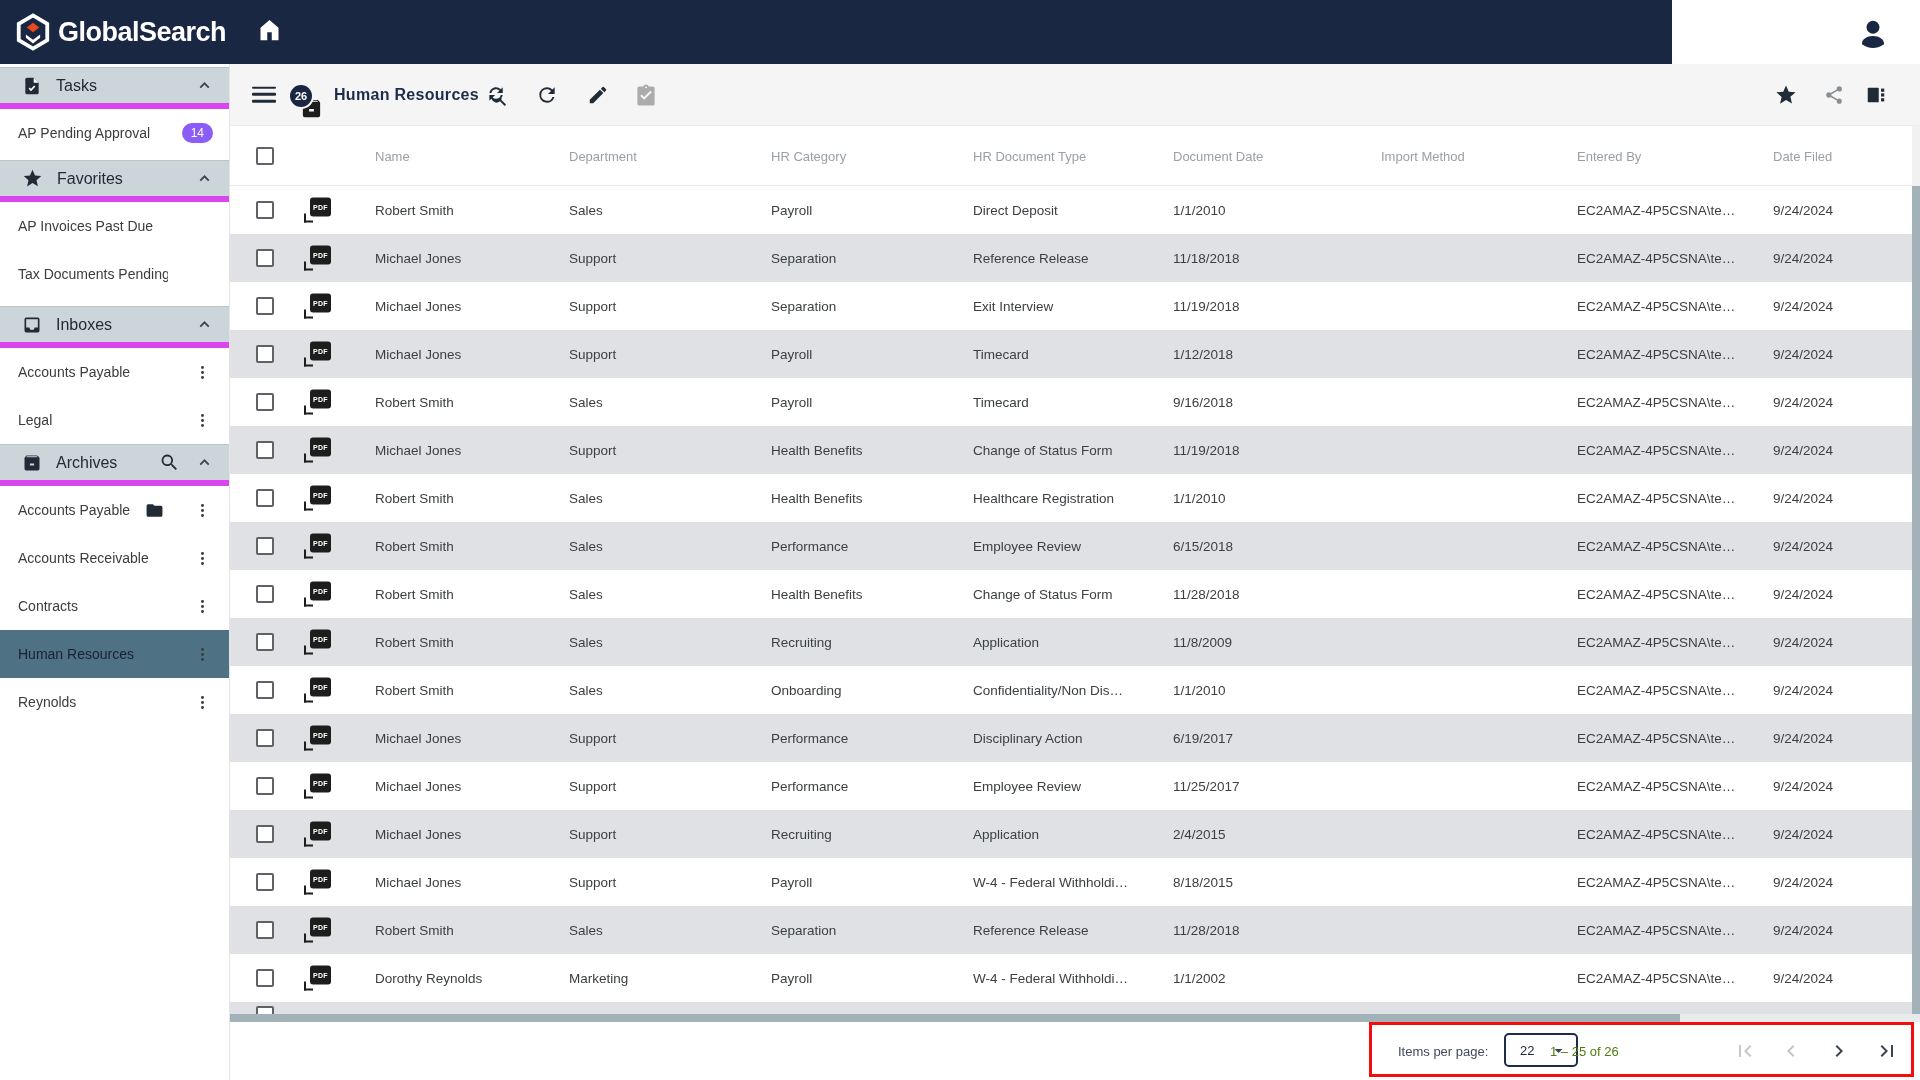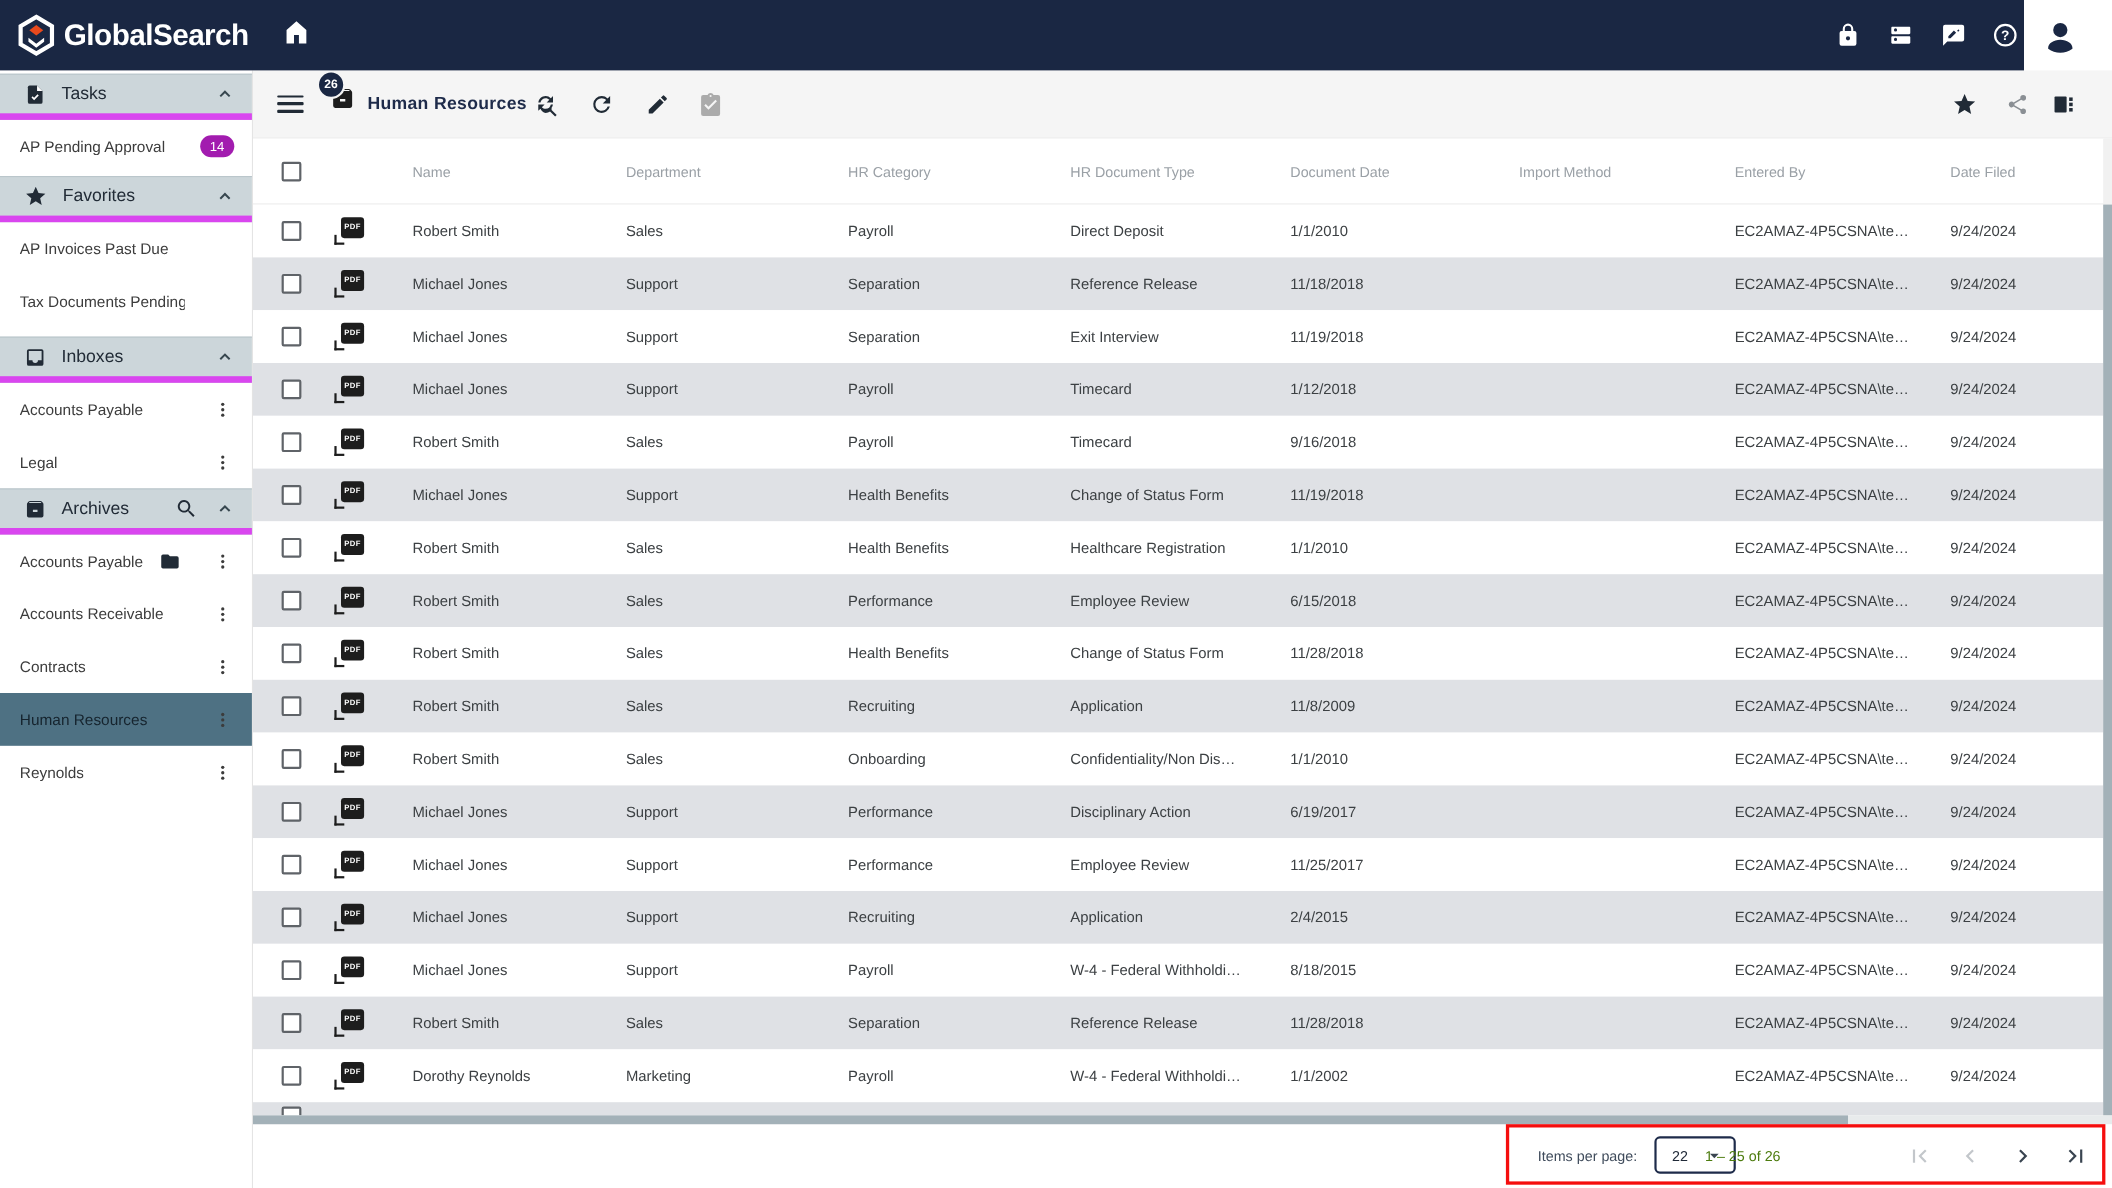--- a/index.html
+++ b/index.html
@@ -1,20 +1,20 @@
 <!DOCTYPE html>
 <html><head>
 <meta charset="utf-8">
 <style>
   * { margin:0; padding:0; box-sizing:border-box; }
   html,body { width:1920px; height:1080px; overflow:hidden; background:#fff;
     font-family:"Liberation Sans", sans-serif; }
 
   
-  .navbar { position:absolute; top:0; left:0; width:1840px; height:64px;
+  .navbar { position:absolute; top:0; left:0; width:1672px; height:64px;
     background:#1a2743; display:flex; align-items:center; z-index:30; }
   .logo { display:flex; align-items:center; margin-left:14px; }
   .logo svg { display:block; }
   .brand { color:#fff; font-size:27px; font-weight:bold; letter-spacing:-0.5px; margin-left:6px; }
   .nav-home { position:absolute; left:256px; top:50%; transform:translateY(-50%); cursor:pointer; }
   .nav-ic { position:absolute; top:50%; transform:translate(-50%,-50%); cursor:pointer; line-height:0; }
 
   
   .sidebar { position:absolute; top:64px; left:0; width:230px; bottom:0; background:#fff;
     border-right:1px solid #e4e4e4; z-index:20; }
@@ -22,35 +22,35 @@
     display:flex; align-items:center; padding:0 16px 0 22px; cursor:pointer; }
   .sec-header .sh-icon { line-height:0; margin-right:14px; }
   .sec-header .sh-label { font-size:16px; color:#212b36; flex:1; }
   .sec-header .sh-search { line-height:0; margin-right:16px; cursor:pointer; }
   .sec-header .sh-chevron { line-height:0; }
   .side-item { height:48px; display:flex; align-items:center; padding:0 14px 0 18px; cursor:pointer; }
   .side-item .si-label { font-size:14px; color:#3c3c3c; white-space:nowrap; overflow:hidden;
     text-overflow:clip; max-width:150px; }
   .side-item .si-folder { line-height:0; margin-left:14px; }
   .side-item .si-spacer { flex:1; }
-  .side-item .si-badge { background:#a21caf; color:#fff; font-size:12px; border-radius:10px;
+  .side-item .si-badge { background:#8b5cf6; color:#fff; font-size:12px; border-radius:10px;
     padding:3px 9px; margin-right:2px; }
   .side-item .si-kebab { line-height:0; padding:2px 4px; cursor:pointer; }
   .side-item.selected { background:#4e7183; }
   .side-item.selected .si-label { color:#16242e; }
   .mt3{margin-top:3px;} .mt8{margin-top:8px;}
 
   
   .main { position:absolute; top:64px; left:230px; right:0; bottom:0; background:#fff; }
 
   .toolbar { position:relative; height:62px; background:#f5f5f5; border-bottom:1px solid #ececec; }
   .tb-abs { position:absolute; top:50%; transform:translate(-50%,-50%); line-height:0; cursor:pointer; }
   .burger { width:24px; }
   .burger div { height:2.6px; background:#212b36; margin:4.2px 0; border-radius:1px; }
-  .tb-badge-group { position:absolute; left:58px; top:0; width:46px; height:50px; cursor:pointer; }
+  .tb-badge-group { position:absolute; left:58px; top:19px; width:46px; height:50px; cursor:pointer; }
   .tb-doc { position:absolute; left:12px; top:14px; line-height:0; }
   .tb-count { position:absolute; left:0; top:0; width:26px; height:26px; border-radius:50%;
     background:#1a2743; color:#fff; font-size:11px; font-weight:bold;
     display:flex; align-items:center; justify-content:center; border:2px solid #f5f5f5; }
   .tb-title { position:absolute; left:104px; top:50%; transform:translateY(-50%);
     font-size:16px; font-weight:bold; color:#1e2b4a; letter-spacing:0.3px; }
 
   
   .thead { position:relative; height:60px; background:#fff; border-bottom:1px solid #e7e7e7; }
   .hc { position:absolute; top:50%; transform:translateY(-50%); font-size:13px; color:#9aa0a6; white-space:nowrap; }

